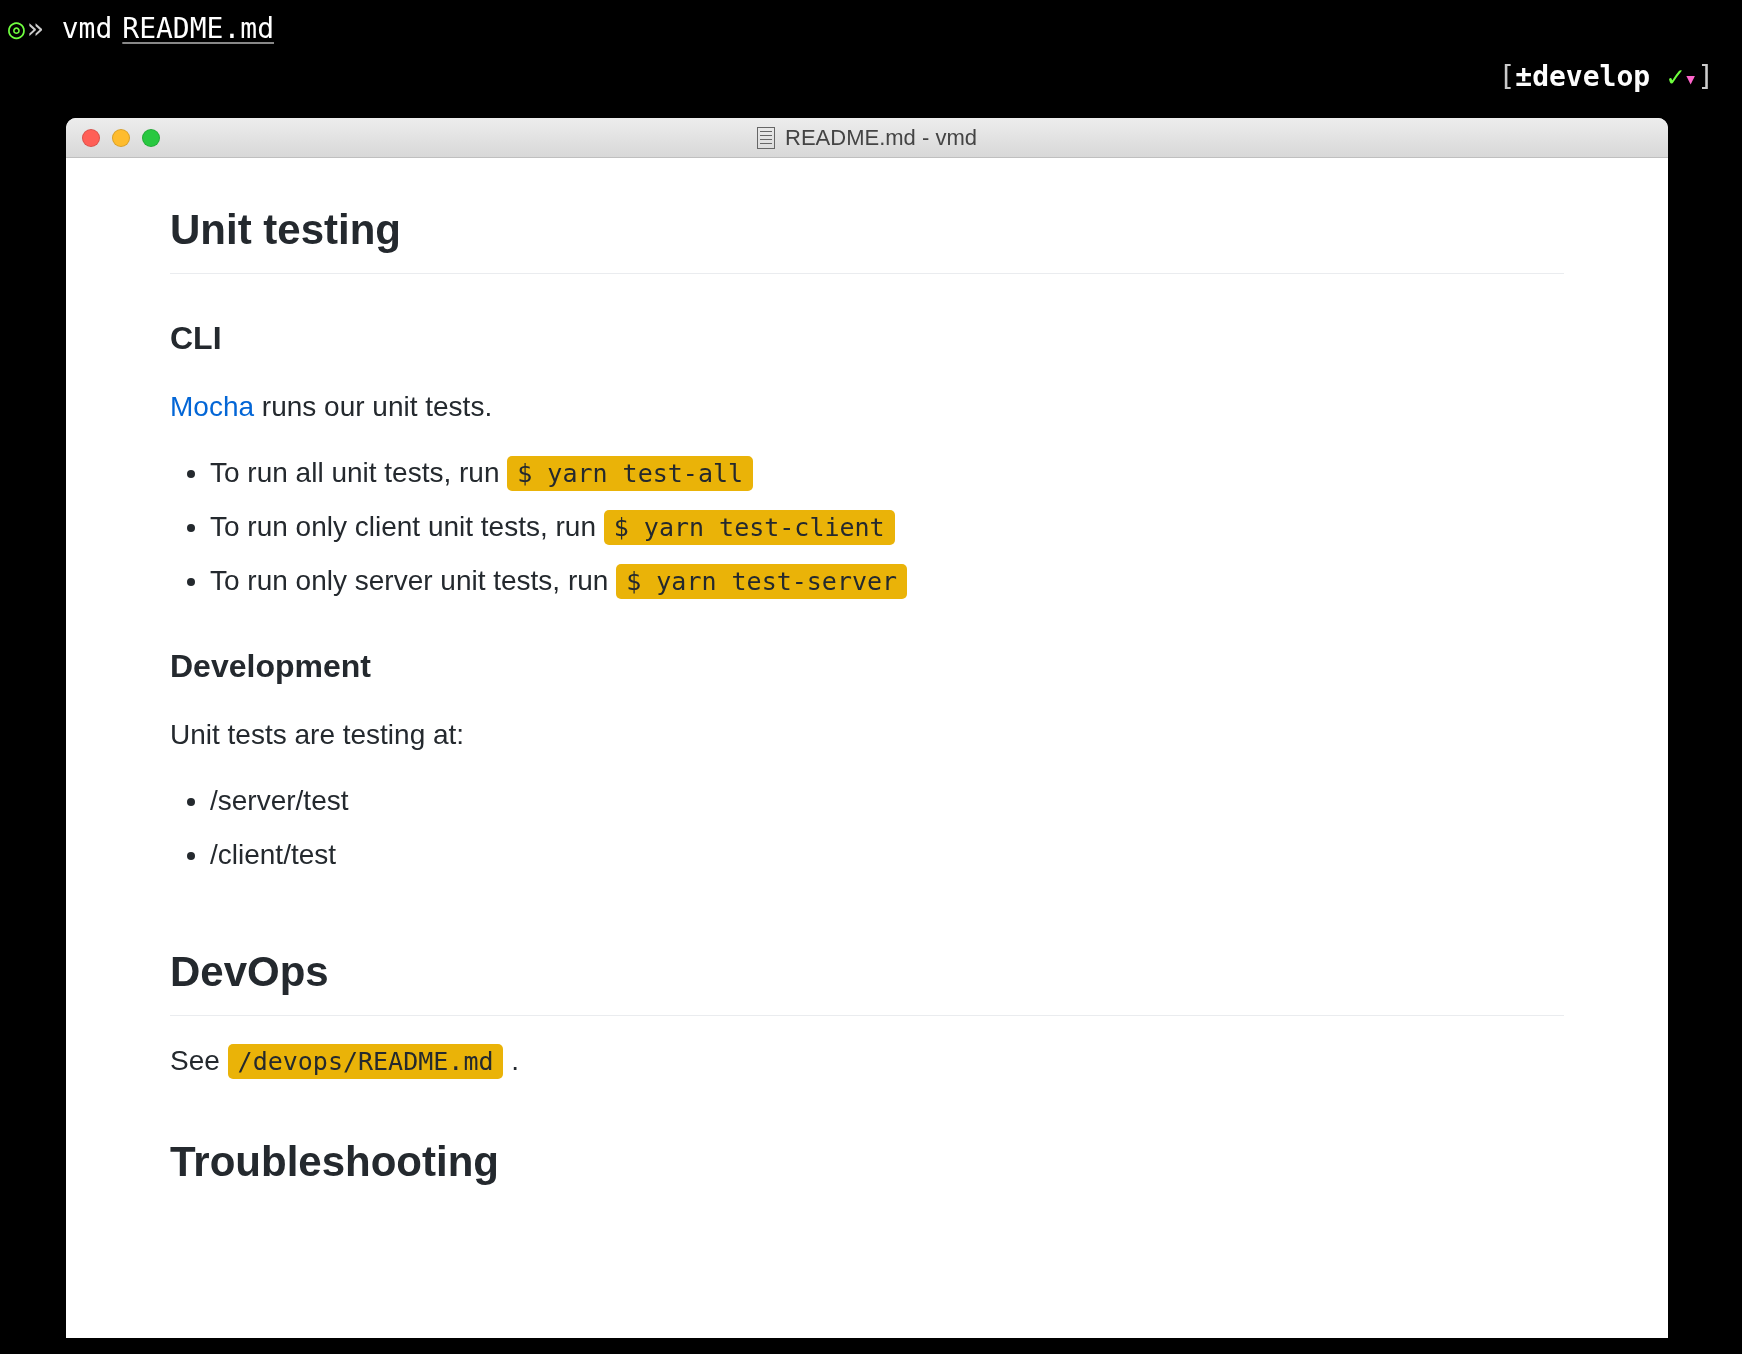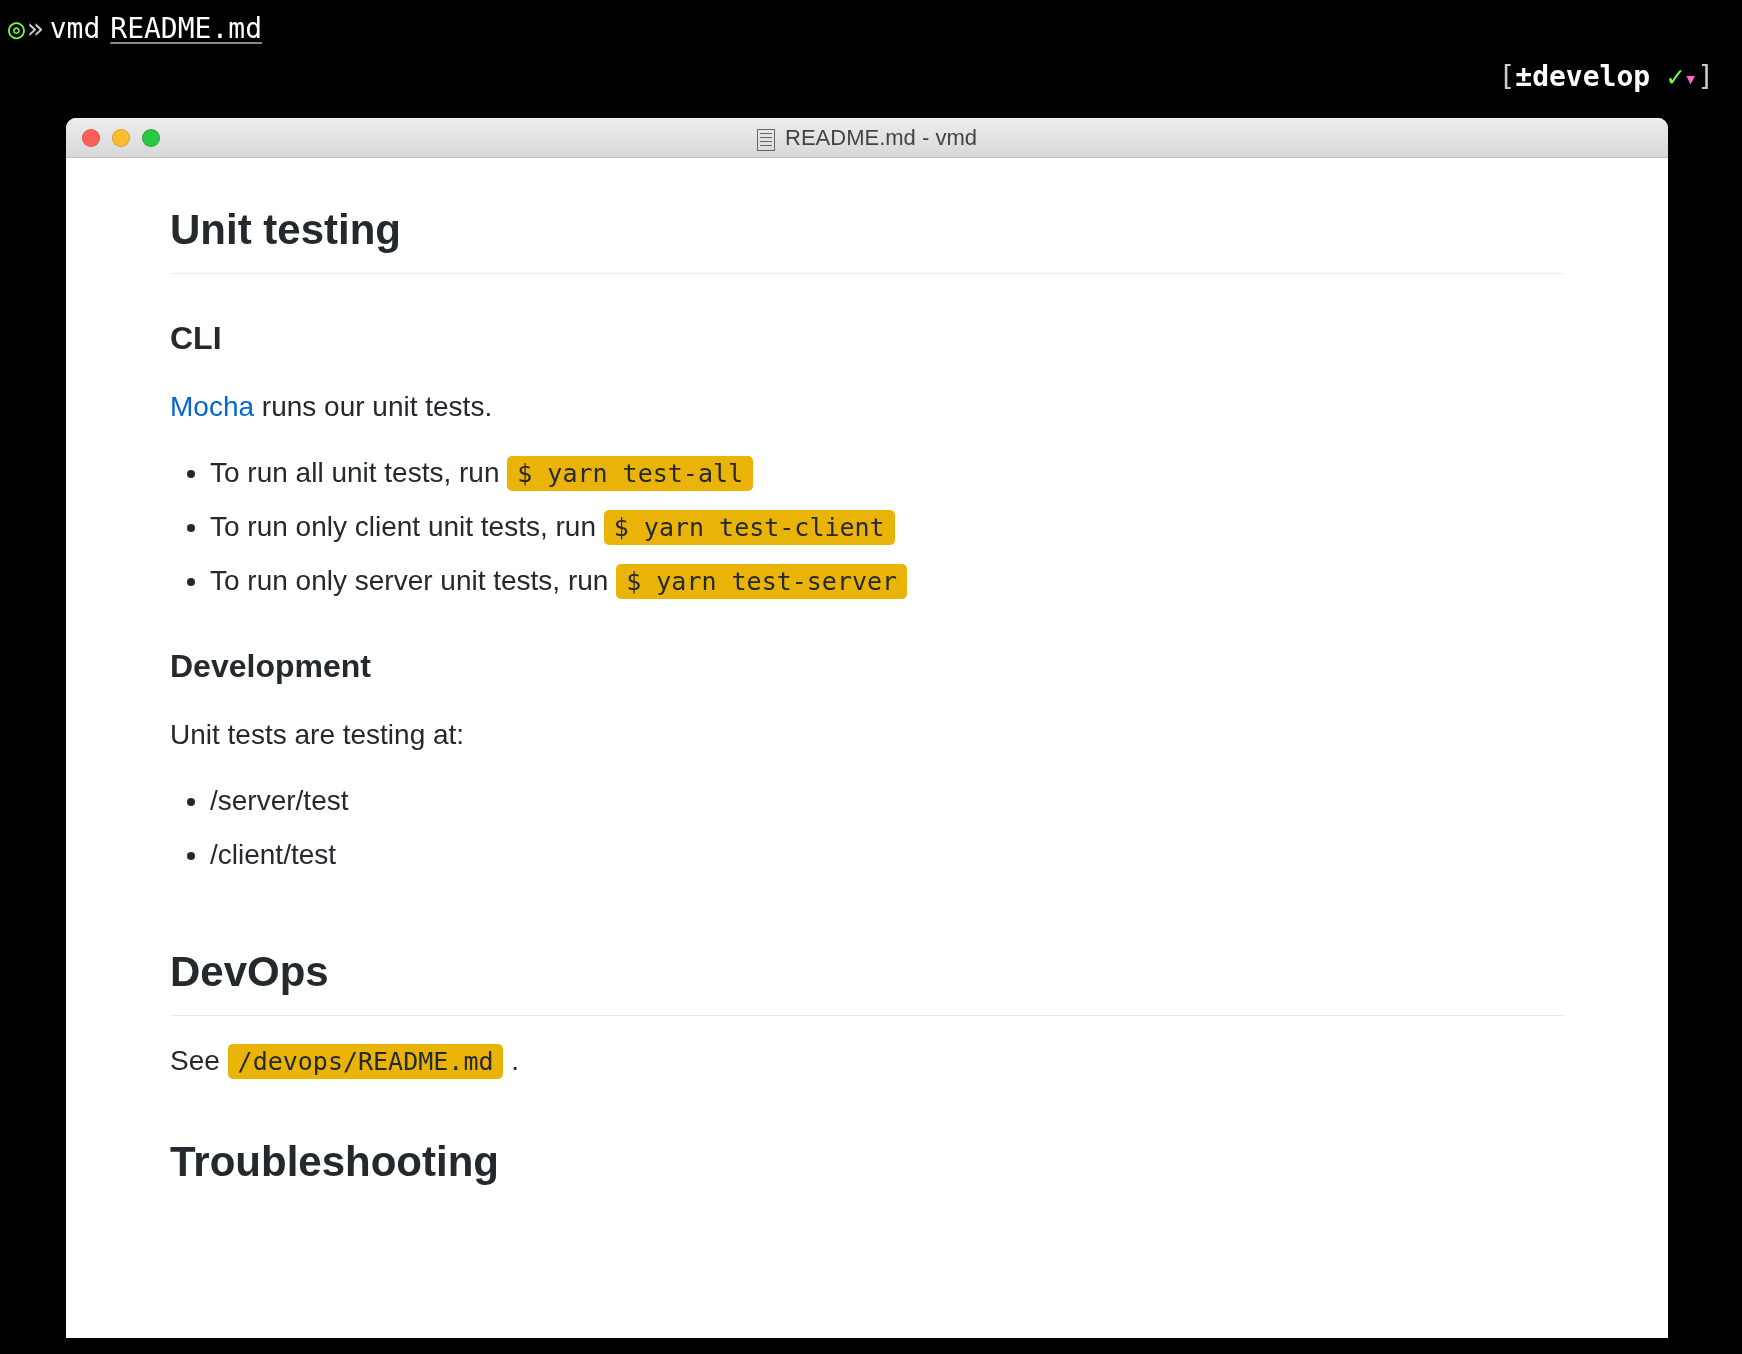--- a/index.html
+++ b/index.html
@@ -20,21 +20,21 @@
       font-family: "Menlo", "Monaco", monospace;
       font-size: 28px;
     }
     .term-line1 {
       display: flex;
       align-items: baseline;
       gap: 0;
     }
     .prompt-circle { color: #6fff3f; }
     .prompt-arrow { color: #ccc; margin-left: 2px; }
-    .term-cmd { color: #fff; margin-left: 6px; }
+    .term-cmd { color: #fff; margin-left: 18px; }
     .term-arg { color: #fff; margin-left: 10px; text-decoration: underline; text-decoration-color: #888; text-underline-offset: 4px; }
     .term-line2 {
       position: absolute;
       top: 48px;
       right: 20px;
       color: #fff;
     }
     .bracket { color: #ccc; }
     .branch { color: #fff; font-weight: bold; }
     .check { color: #6fff3f; }
@@ -67,21 +67,21 @@
       width: 18px; height: 18px; border-radius: 50%;
       border: 1px solid rgba(0,0,0,0.15);
     }
     .dot.red { background: #ff5f57; }
     .dot.yellow { background: #febc2e; }
     .dot.green { background: #28c840; }
     .titlecenter {
       position: absolute;
       left: 0; right: 0;
       display: flex;
-      align-items: flex-end;
+      align-items: center;
       justify-content: center;
       gap: 10px;
       color: #444;
       font-size: 22px;
       pointer-events: none;
     }
     .doc-icon {
       width: 18px; height: 22px;
       border: 1.5px solid #666;
       background: repeating-linear-gradient(#666 0 1px, transparent 1px 4px);

